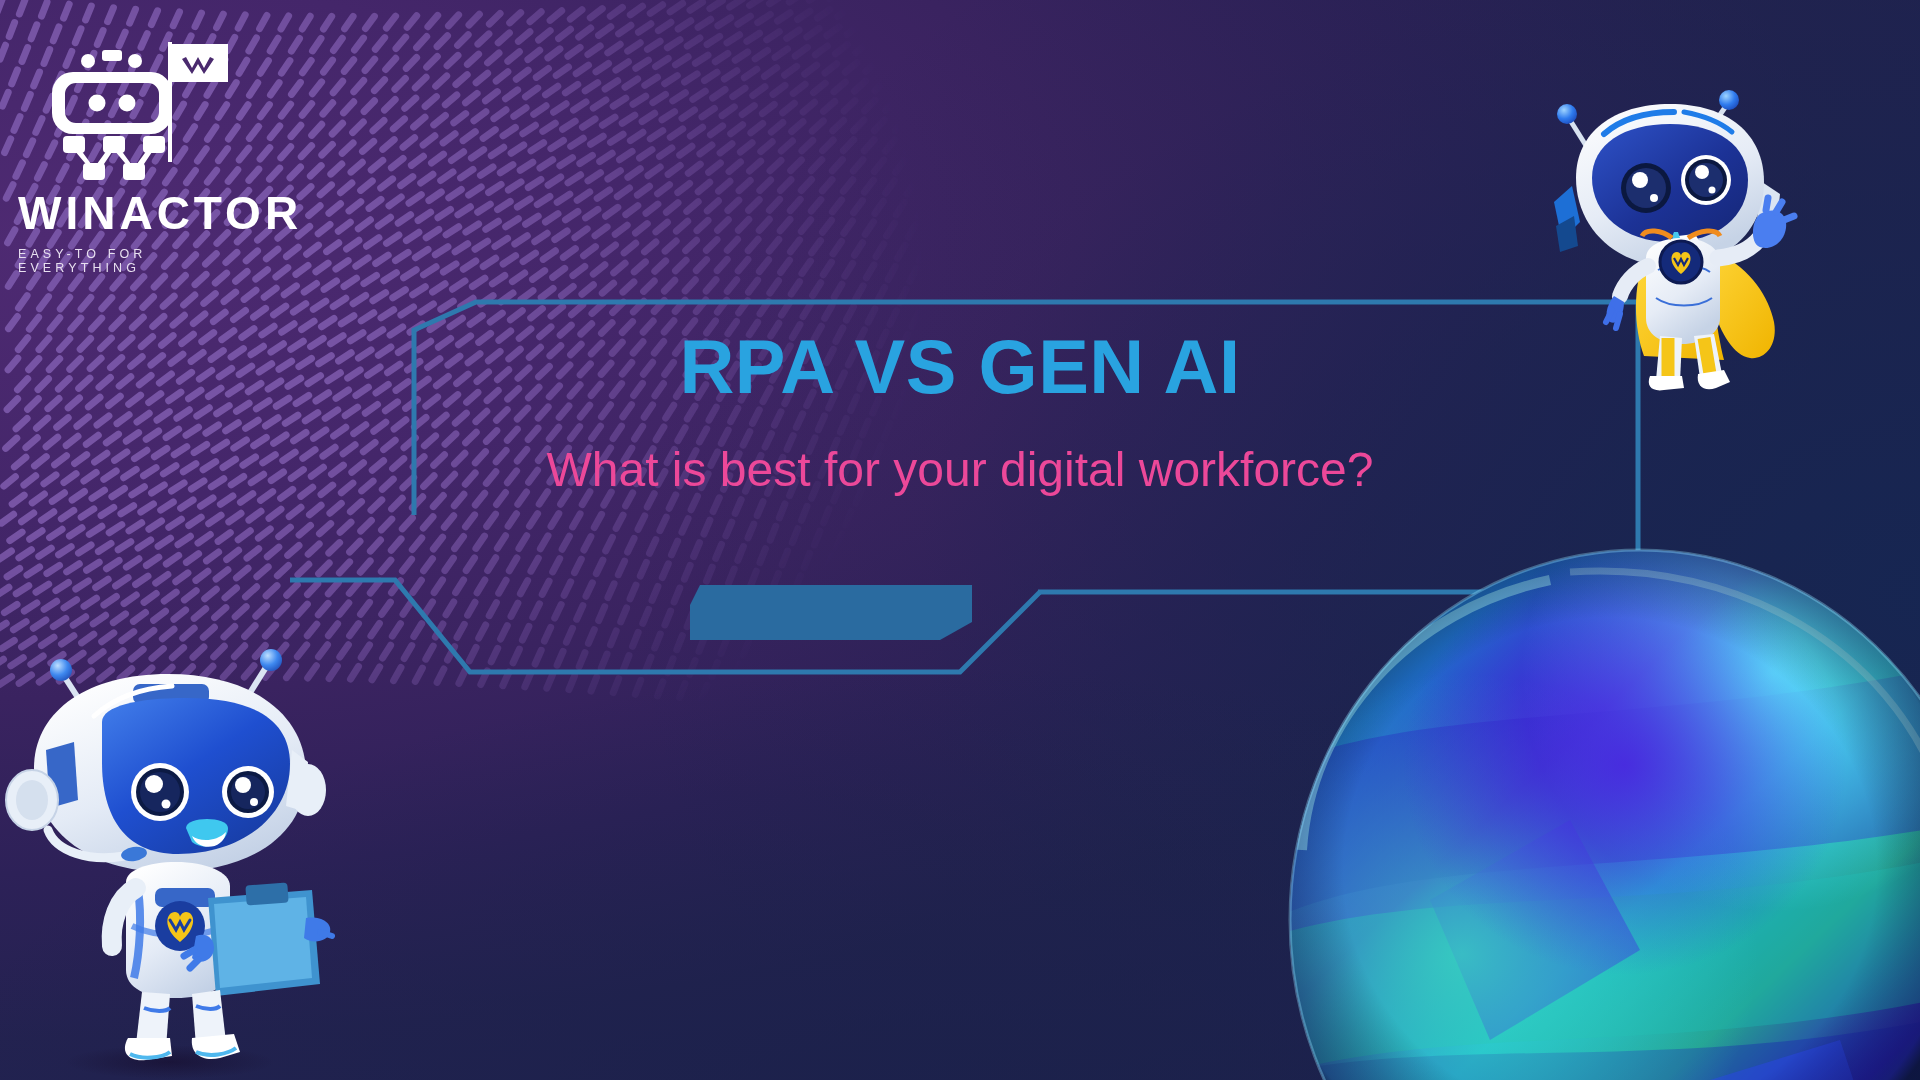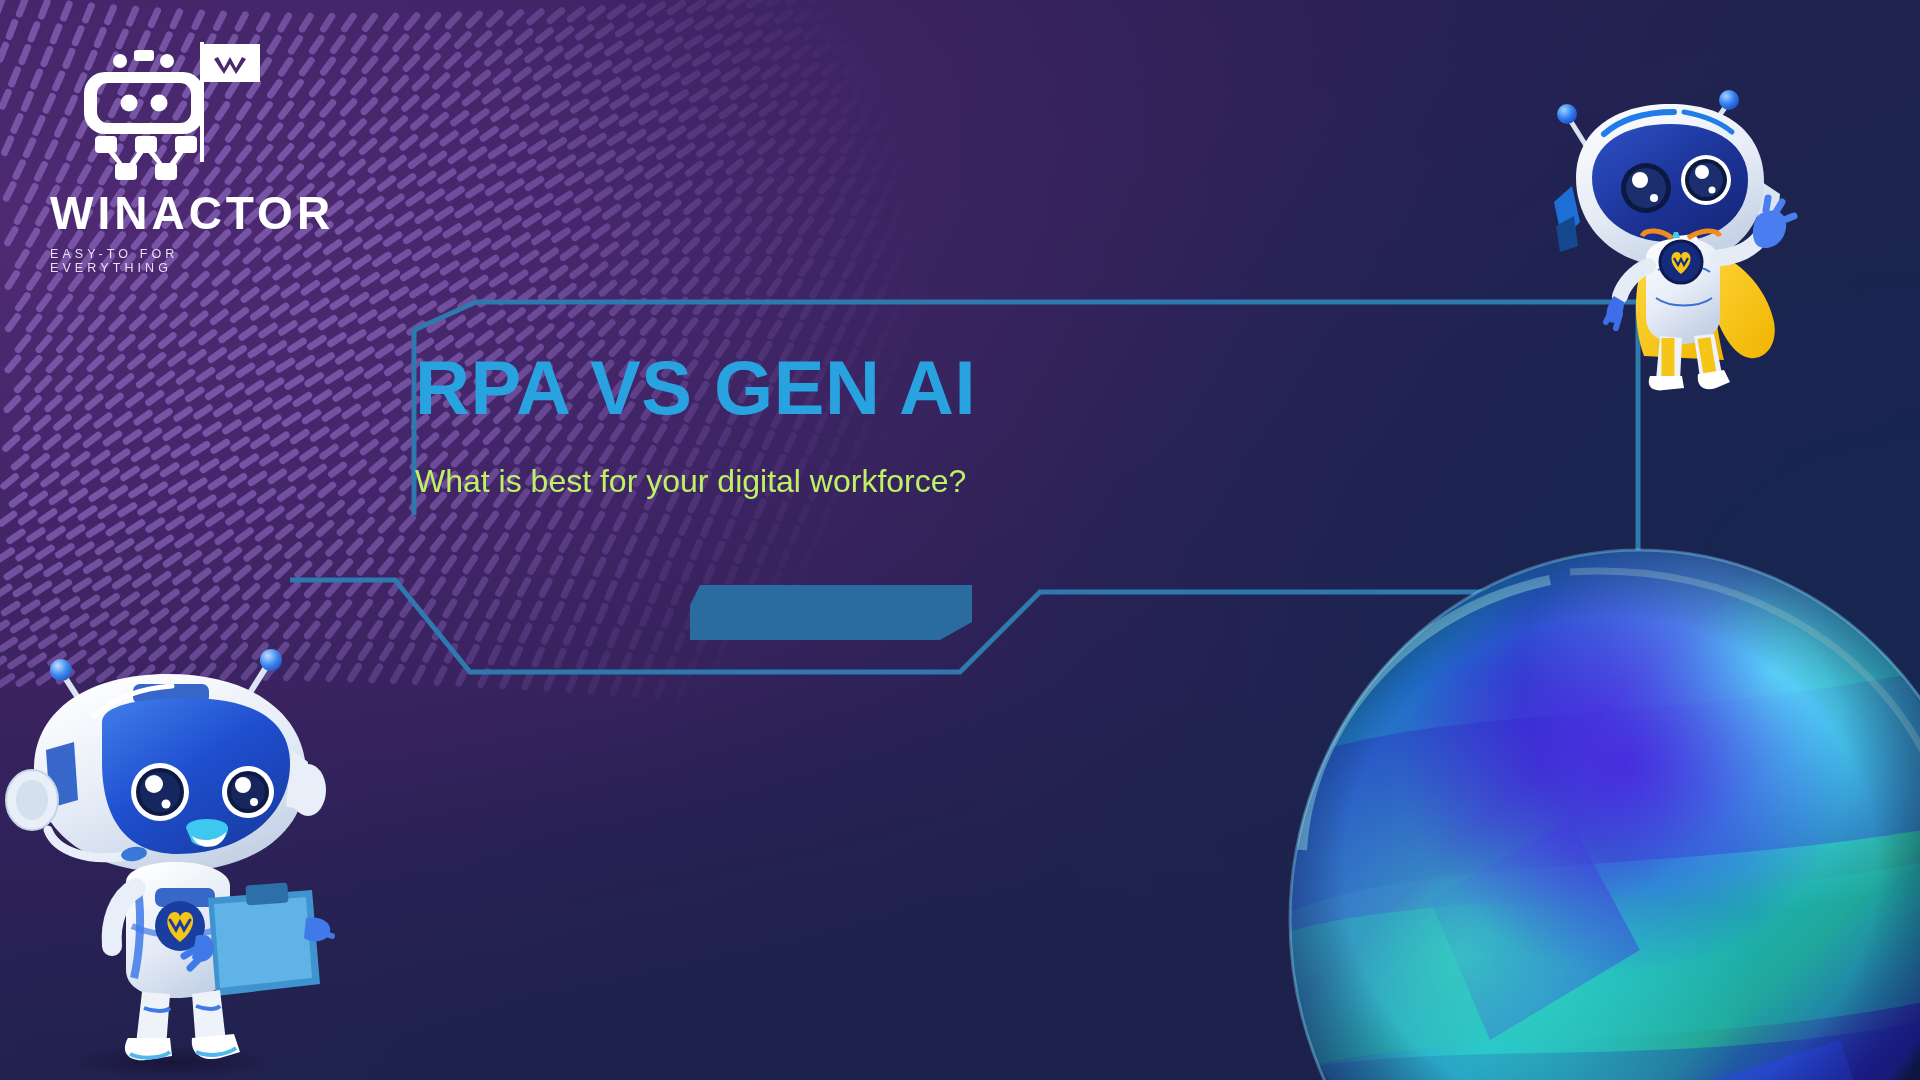--- a/index.html
+++ b/index.html
@@ -41,21 +41,21 @@
     -webkit-mask-image: radial-gradient(95% 100% at 0% 38%, #000 0%, #000 34%, rgba(0,0,0,0.78) 54%, rgba(0,0,0,0.34) 74%, rgba(0,0,0,0) 92%);
     mask-image: radial-gradient(95% 100% at 0% 38%, #000 0%, #000 34%, rgba(0,0,0,0.78) 54%, rgba(0,0,0,0.34) 74%, rgba(0,0,0,0) 92%);
   }
   .dash-wrap svg { display:block; }
 
   
   .frame { position:absolute; left:0; top:0; width:1920px; height:1080px; pointer-events:none; }
 
   
   .logo {
-    position:absolute; left:50px; top:36px;
+    position:absolute; left:18px; top:36px;
     width:270px;
   }
   .logo-mark { width:200px; height:150px; display:block; margin-left:32px; }
   .logo-word {
     color:#ffffff;
     font-size:46px;
     font-weight:700;
     letter-spacing:4px;
     text-align:center;
     line-height:1;
@@ -68,34 +68,35 @@
     letter-spacing:4.1px;
     text-align:left;
     margin-top:11px;
     width:250px;
     font-weight:400;
   }
 
   
   .headline-block {
     position:absolute;
-    left:415px; top:348px;
+    left:415px; top:327px;
     width:1090px;
+    text-align:center;
   }
   .headline {
     color:#29a3e0;
     font-size:76px;
     font-weight:700;
     letter-spacing:0.5px;
     line-height:1.05;
     white-space:nowrap;
   }
   .subheadline {
-    color:#bef264;
-    font-size:32px;
+    color:#ec4899;
+    font-size:48px;
     font-weight:300;
     line-height:1.2;
     margin-top:34px;
     white-space:nowrap;
   }
 
   
   .robot-top { position:absolute; left:1528px; top:60px; width:270px; height:340px; }
   .robot-bottom { position:absolute; left:-10px; top:640px; width:360px; height:440px; }
   .orb { position:absolute; right:-60px; bottom:-140px; width:740px; height:700px; }

